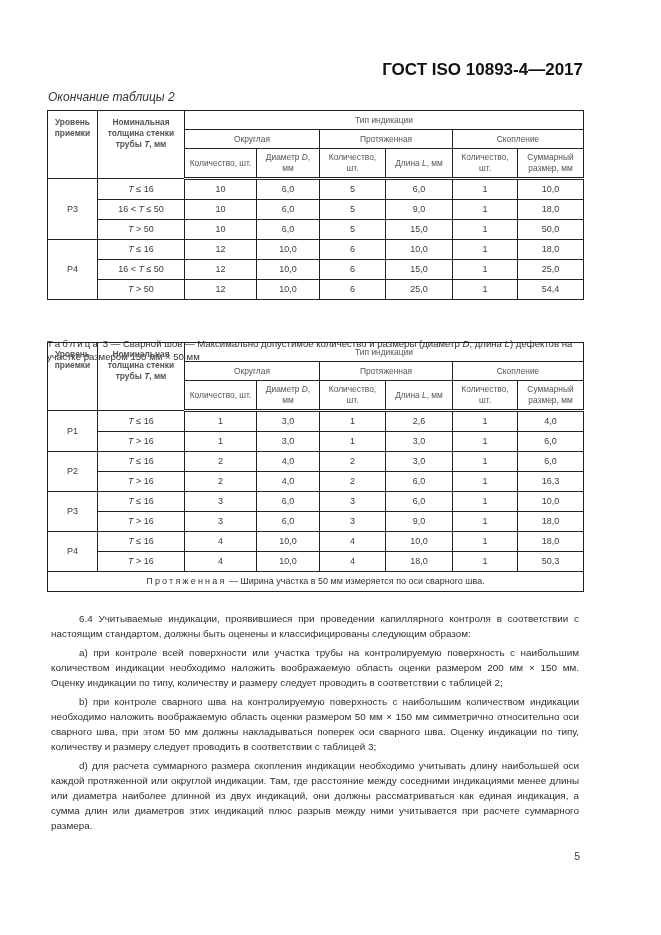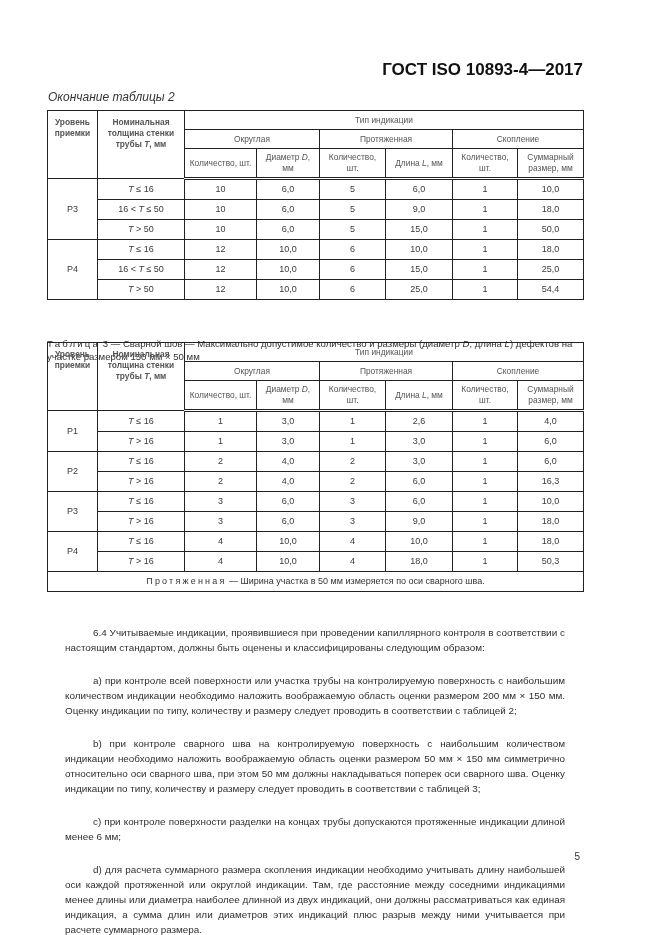--- a/index.html
+++ b/index.html
@@ -37,21 +37,21 @@
   .t3-caption {
     position: absolute; left: 47px; top: 310px; width: 540px;
     font-size: 9.6px; line-height: 13px; color: #333; margin-top: 27px;
   }
   .spaced { letter-spacing: 2.2px; }
   td.note { text-align: left; padding-left: 16px; color: #333; }
   .body-text {
     position: absolute; left: 47px; top: 607px; width: 536px;
     font-size: 9.9px; line-height: 15px; color: #2f2f2f; text-align: justify;
   }
-  .body-text p { margin: 18px; text-indent: 28px; }
+  .body-text p { margin: 4px; text-indent: 28px; }
   .page-num {
     position: absolute; right: 81px; top: 851px; font-size: 10px; color: #333;
   }
 </style>
 </head>
 <body>
 
 <div class="doc-header">ГОСТ ISO 10893-4—2017</div>
 
 <div class="caption-cont">Окончание таблицы 2</div>
@@ -262,17 +262,16 @@
     <tr>
       <td colspan="8" class="note"><span class="spaced">Протяженная</span><span> — Ширина участка в 50 мм измеряется по оси сварного шва.</span></td>
     </tr>
   </tfoot>
 </table>
 
 <div class="body-text">
   <p>6.4 Учитываемые индикации, проявившиеся при проведении капиллярного контроля в соответствии с настоящим стандартом, должны быть оценены и классифицированы следующим образом:</p>
   <p>a) при контроле всей поверхности или участка трубы на контролируемую поверхность с наибольшим количеством индикации необходимо наложить воображаемую область оценки размером 200 мм × 150 мм. Оценку индикации по типу, количеству и размеру следует проводить в соответствии с таблицей 2;</p>
   <p>b) при контроле сварного шва на контролируемую поверхность с наибольшим количеством индикации необходимо наложить воображаемую область оценки размером 50 мм × 150 мм симметрично относительно оси сварного шва, при этом 50 мм должны накладываться поперек оси сварного шва. Оценку индикации по типу, количеству и размеру следует проводить в соответствии с таблицей 3;</p>
-  <p>c) при контроле поверхности разделки на концах трубы допускаются протяженные индикации длиной менее 6 мм;</p>
   <p>d) для расчета суммарного размера скопления индикации необходимо учитывать длину наибольшей оси каждой протяженной или округлой индикации. Там, где расстояние между соседними индикациями менее длины или диаметра наиболее длинной из двух индикаций, они должны рассматриваться как единая индикация, а сумма длин или диаметров этих индикаций плюс разрыв между ними учитывается при расчете суммарного размера.</p>
 </div>
 
 <div class="page-num">5</div>
 
 </body></html>

